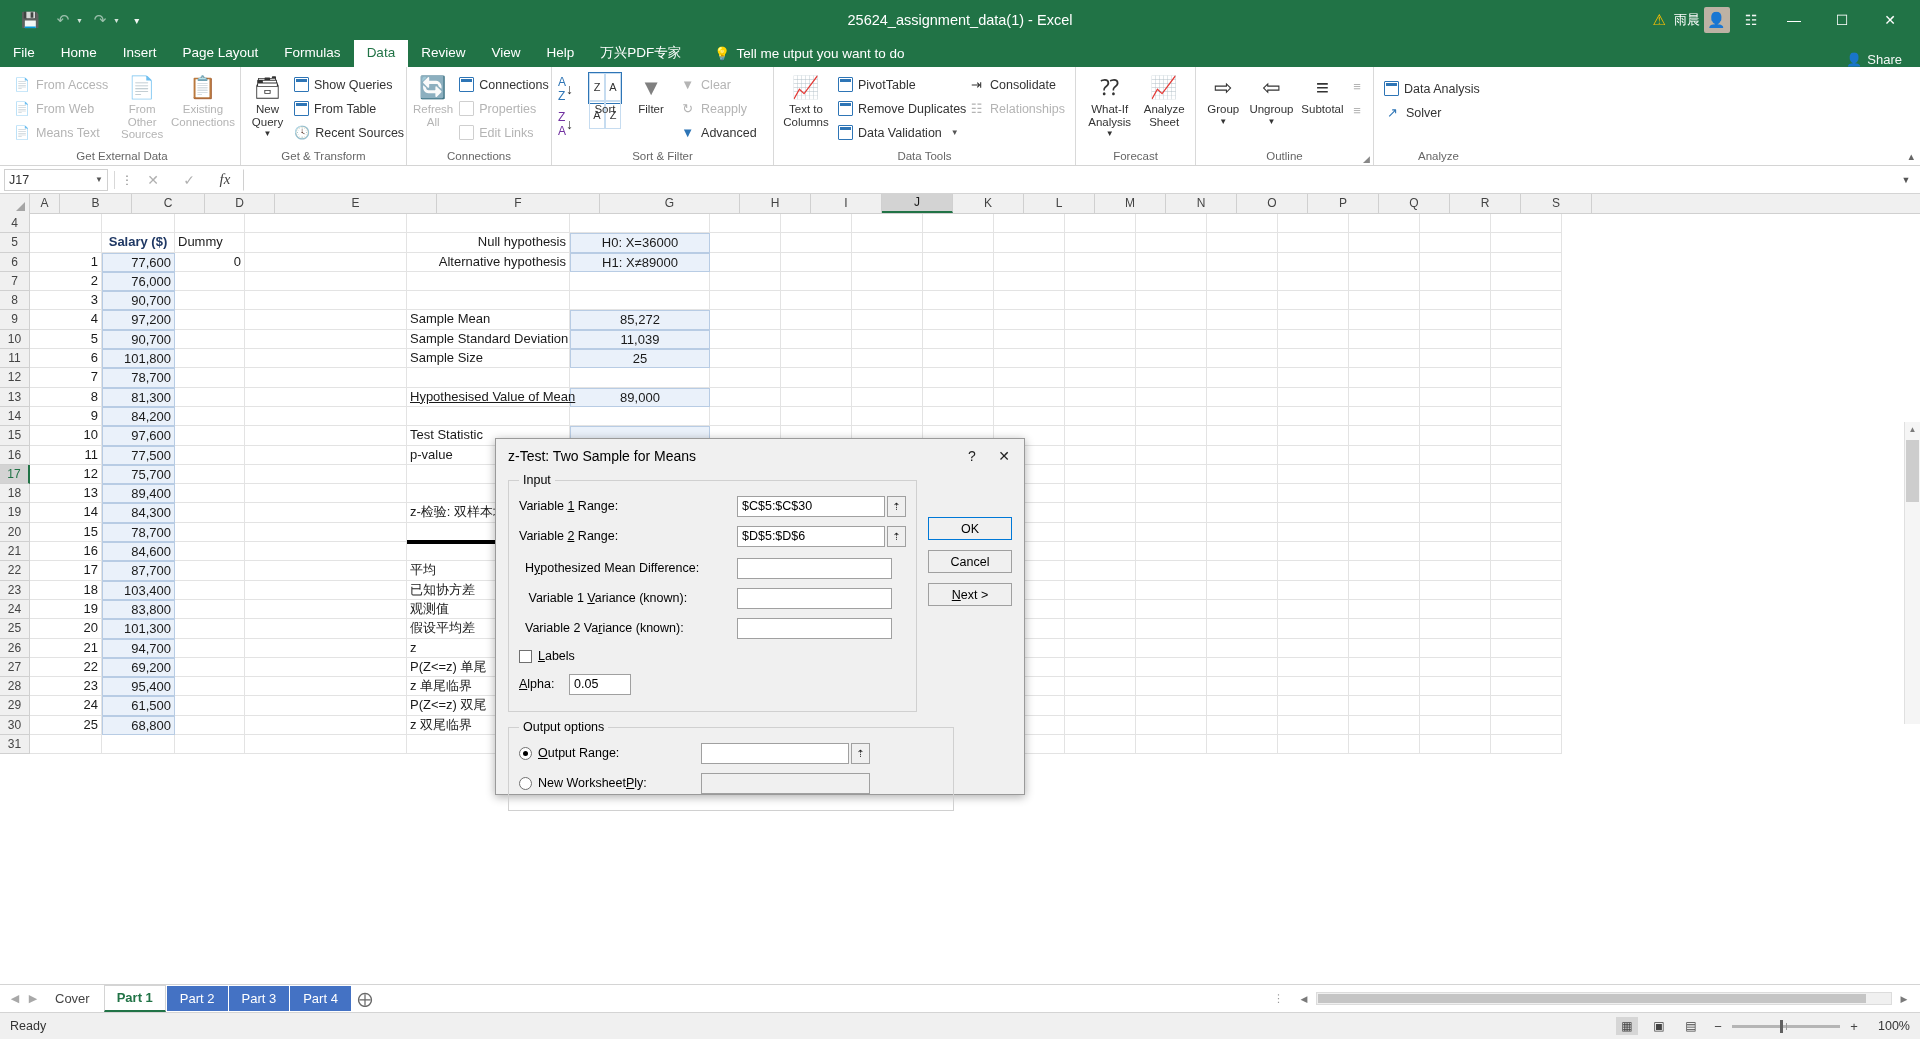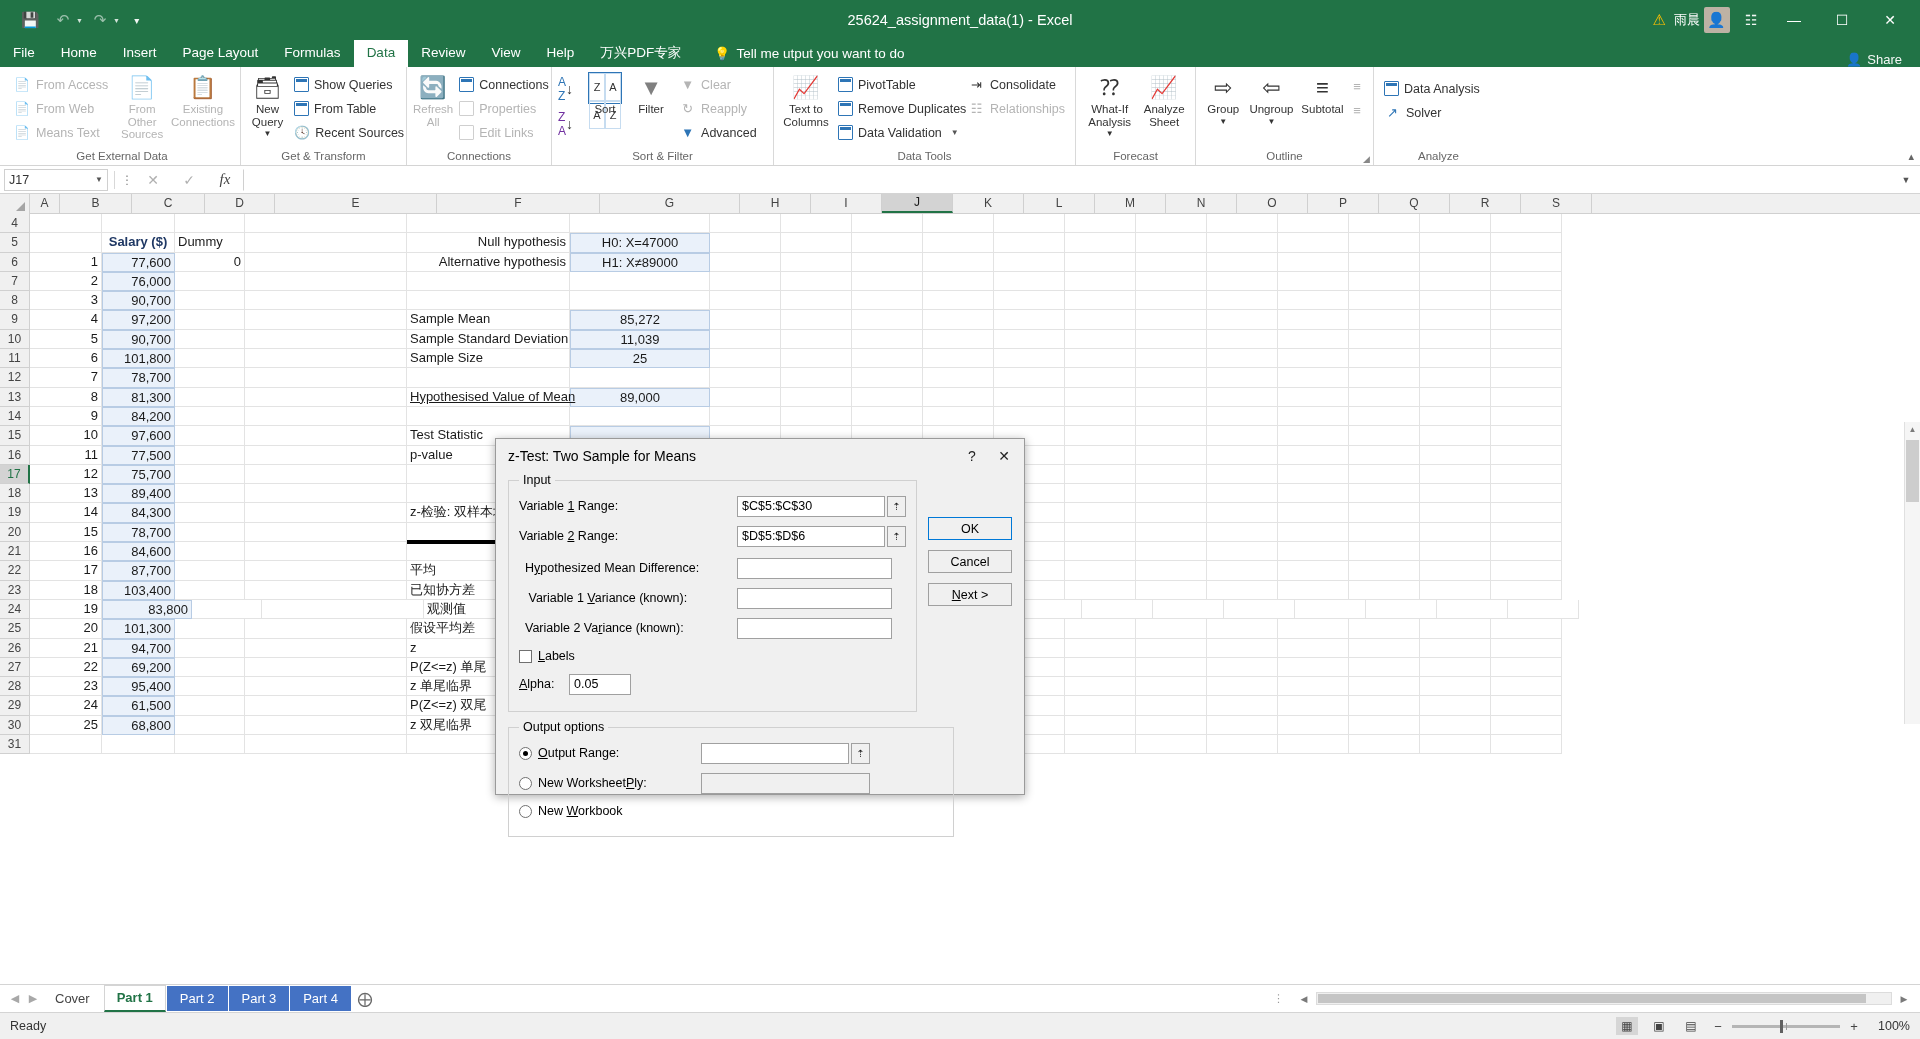--- a/index.html
+++ b/index.html
@@ -545,21 +545,21 @@
         <div class="cell " style="width:71px;"></div>
         <div class="cell " style="width:71px;"></div>
       </div>
       <div class="gridrow">
         <div class="rh">5</div>
         <div class="cell " style="width:72px;"></div>
         <div class="cell bold c" style="width:73px;">Salary ($)</div>
         <div class="cell " style="width:70px;">Dummy</div>
         <div class="cell " style="width:162px;"></div>
         <div class="cell r ov" style="width:163px;">Null hypothesis</div>
-        <div class="cell c shade" style="width:140px;">H0:  X=47000</div>
+        <div class="cell c shade" style="width:140px;">H0:  X=36000</div>
         <div class="cell " style="width:71px;"></div>
         <div class="cell " style="width:71px;"></div>
         <div class="cell " style="width:71px;"></div>
         <div class="cell " style="width:71px;"></div>
         <div class="cell " style="width:71px;"></div>
         <div class="cell " style="width:71px;"></div>
         <div class="cell " style="width:71px;"></div>
         <div class="cell " style="width:71px;"></div>
         <div class="cell " style="width:71px;"></div>
         <div class="cell " style="width:71px;"></div>
@@ -940,21 +940,21 @@
         <div class="cell " style="width:71px;"></div>
         <div class="cell " style="width:71px;"></div>
         <div class="cell " style="width:71px;"></div>
         <div class="cell " style="width:71px;"></div>
         <div class="cell " style="width:71px;"></div>
         <div class="cell " style="width:71px;"></div>
       </div>
       <div class="gridrow">
         <div class="rh">24</div>
         <div class="cell r" style="width:72px;">19</div>
-        <div class="cell r shade" style="width:90px;">83,800</div>
+        <div class="cell r shade" style="width:73px;">83,800</div>
         <div class="cell " style="width:70px;"></div>
         <div class="cell " style="width:162px;"></div>
         <div class="cell ov" style="width:163px;">观测值</div>
         <div class="cell " style="width:140px;"></div>
         <div class="cell " style="width:71px;"></div>
         <div class="cell " style="width:71px;"></div>
         <div class="cell " style="width:71px;"></div>
         <div class="cell " style="width:71px;"></div>
         <div class="cell " style="width:71px;"></div>
         <div class="cell " style="width:71px;"></div>
@@ -1181,24 +1181,20 @@
         <div class="refbtn">⇡</div>
       </div>
 
       <div class="row">
         <label class="lbl" style="width:182px;display:flex;align-items:center">
           <span class="rdo"></span>New Worksheet <span class="u">P</span>ly:
         </label>
         <div class="tbox" style="width:169px;background:#f0f0f0;"></div>
       </div>
 
-      <div class="row" style="height:22px">
-        <span class="rdo"></span>
-        <label>New <span class="u">W</span>orkbook</label>
-      </div>
     </fieldset>
 
     <div class="btncol">
       <div class="dbtn def">OK</div>
       <div class="dbtn">Cancel</div>
       <div class="dbtn"><span class="u">N</span>ext &gt;</div>
     </div>
   </div>
 </div>
 

